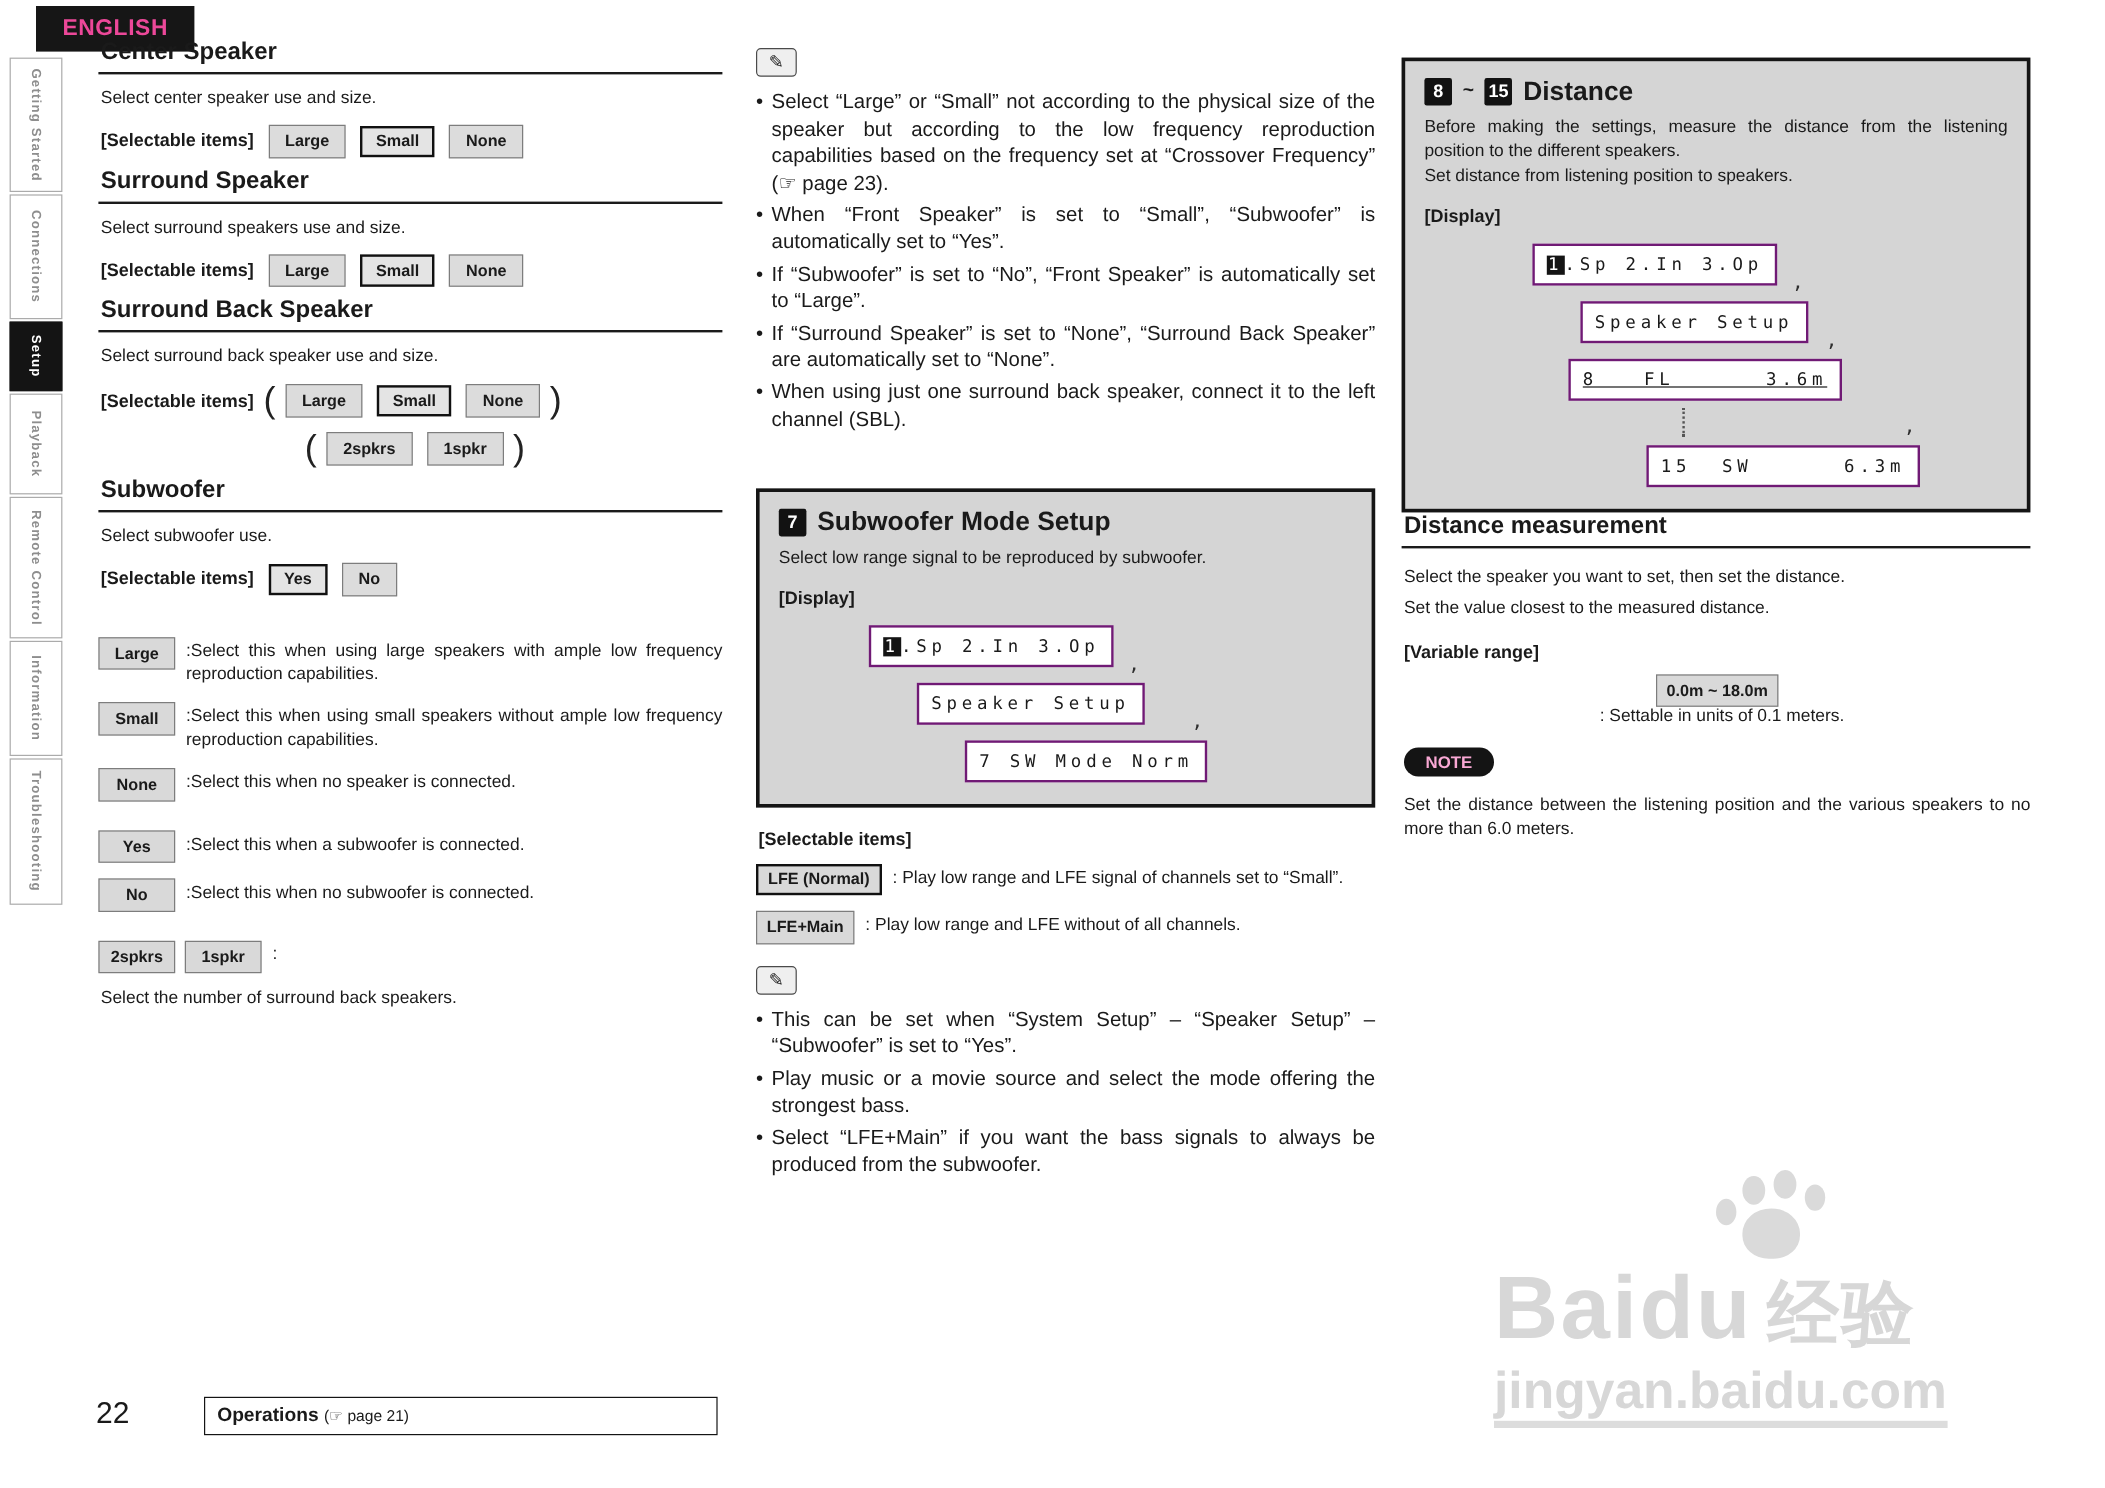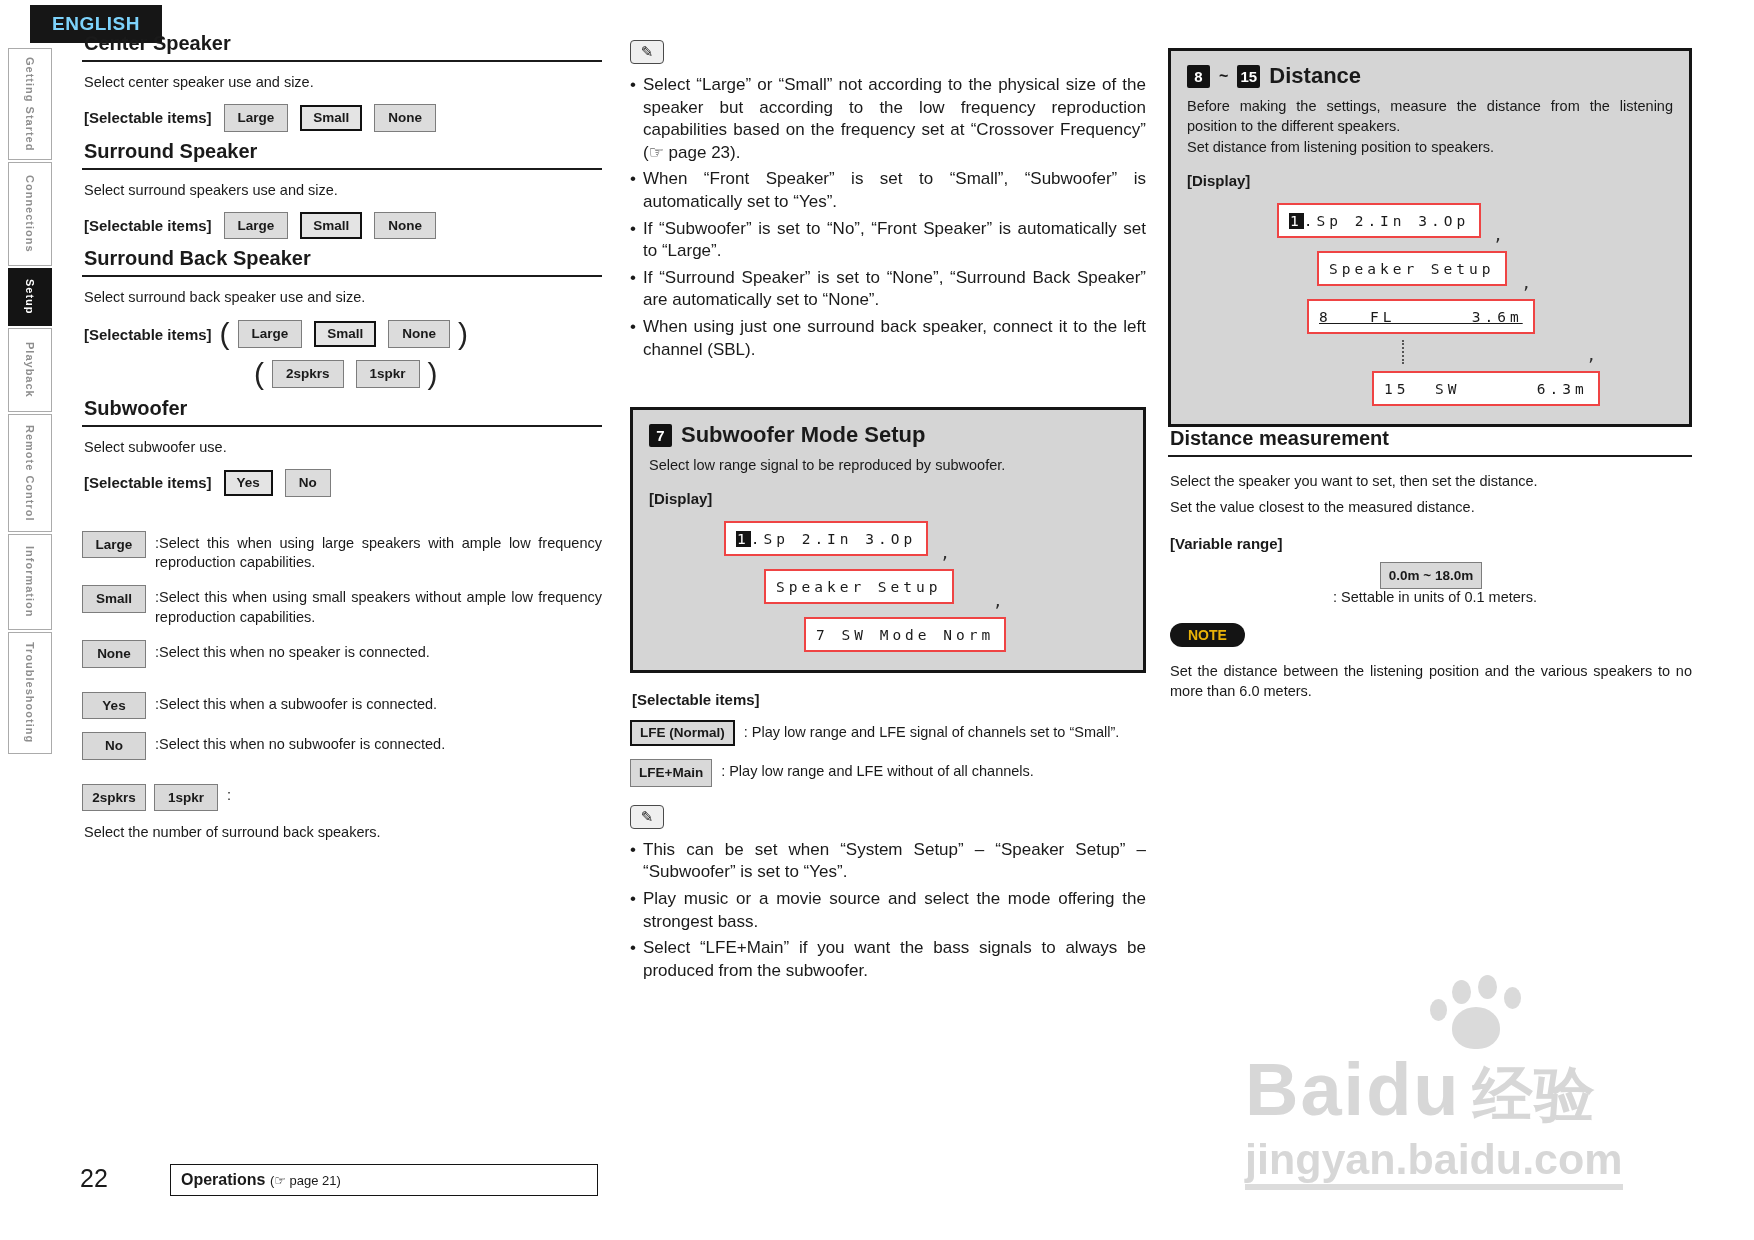--- a/index.html
+++ b/index.html
@@ -1,20 +1,20 @@
 <!DOCTYPE html>
 <html><head>
 <meta charset="utf-8">
 <style>
   html,body { margin:0; padding:0; background:#fff; }
   .page { position:relative; width:1754px; height:1240px; background:#ffffff;
           font-family:"Liberation Sans", sans-serif; color:#1a1a1a; overflow:hidden; }
 
   
-  .lang-tab { position:absolute; left:30px; top:5px; background:#161616; color:#7dd3fc;
+  .lang-tab { position:absolute; left:30px; top:5px; background:#161616; color:#ec4899;
               font-size:19px; font-weight:bold; letter-spacing:.5px; padding:8px 22px; }
 
   
   .sidebar { position:absolute; left:8px; top:48px; width:44px; display:flex; flex-direction:column; gap:2px; }
   .side-tab { box-sizing:border-box; width:44px; border:1px solid #ababab; background:#fff; color:#8e8e8e;
               display:flex; align-items:center; justify-content:center; }
   .side-tab span { writing-mode:vertical-rl; font-size:11px; font-weight:bold; letter-spacing:1px; }
   .side-tab.active { background:#141414; border-color:#141414; color:#fff; }
 
   
@@ -56,37 +56,37 @@
   .gray-box { background:#d5d5d5; border:3px solid #151515; padding:12px 16px 16px; }
   .mt46 { margin-top:46px; }
   .box-head { display:flex; align-items:center; gap:9px; margin-bottom:8px; }
   .num-sq { background:#121212; color:#fff; font-weight:bold; font-size:15px; width:23px; height:23px;
             display:flex; align-items:center; justify-content:center; border-radius:2px; flex:none; }
   .box-title { font-size:22px; font-weight:bold; }
   .tilde { font-size:16px; font-weight:bold; }
   .box-desc { font-size:14.5px; line-height:1.35; text-align:justify; margin:2px 0; }
   .disp-label { font-size:15px; font-weight:bold; margin:14px 0 14px; }
 
-  .lcd { position:relative; width:fit-content; background:#fff; border:2px solid #ef4444;
+  .lcd { position:relative; width:fit-content; background:#fff; border:2px solid #701a75;
          font-family:"DejaVu Sans Mono", monospace; font-size:14.5px; letter-spacing:4px;
          padding:8px 10px 7px; white-space:pre; margin-bottom:13px; }
   .lcd.ticked::after { content:"’"; position:absolute; right:-2px; top:-18px; font-size:16px; color:#2e2e2e; }
   .inv { background:#141414; color:#fff; padding:0 1px; }
   .ml75{margin-left:75px;} .ml90{margin-left:90px;} .ml115{margin-left:115px;} .ml130{margin-left:130px;}
   .ml155{margin-left:155px;} .ml170{margin-left:120px;text-decoration:underline;} .ml185{margin-left:185px;}
   .dots { border-left:2px dotted #555; height:24px; margin:-7px 0 7px 215px; width:0; }
 
   .sel-items-label { font-size:15px; font-weight:bold; margin:18px 0 12px 2px; }
   .mt18 { margin-top:18px; }
 
   .jtext { font-size:14.5px; line-height:1.38; text-align:justify; margin:6px 0 0 2px; }
   .range-label { font-size:15px; font-weight:bold; margin:18px 0 10px 2px; }
   .range-row { display:flex; align-items:center; margin-left:2px;flex-direction:column; }
   .range-text { font-size:14.5px; margin-left:8px; }
-  .note-pill { display:inline-block; background:#141414; color:#eab308; font-weight:bold; font-size:14px;
+  .note-pill { display:inline-block; background:#141414; color:#f9a8d4; font-weight:bold; font-size:14px;
                padding:4px 18px; border-radius:12px; margin:18px 0 8px 2px; }
 
   .footer-page { position:absolute; left:80px; top:1164px; font-size:25px; }
   .ops-box { position:absolute; left:170px; top:1164px; width:428px; box-sizing:border-box;
              border:1.5px solid #141414; padding:6px 10px; }
   .ops-name { font-size:16px; font-weight:bold; }
   .ops-ref { font-size:13px; }
 
   
   .watermark { position:absolute; left:1245px; top:975px; width:470px; color:#d7d7d7; }

